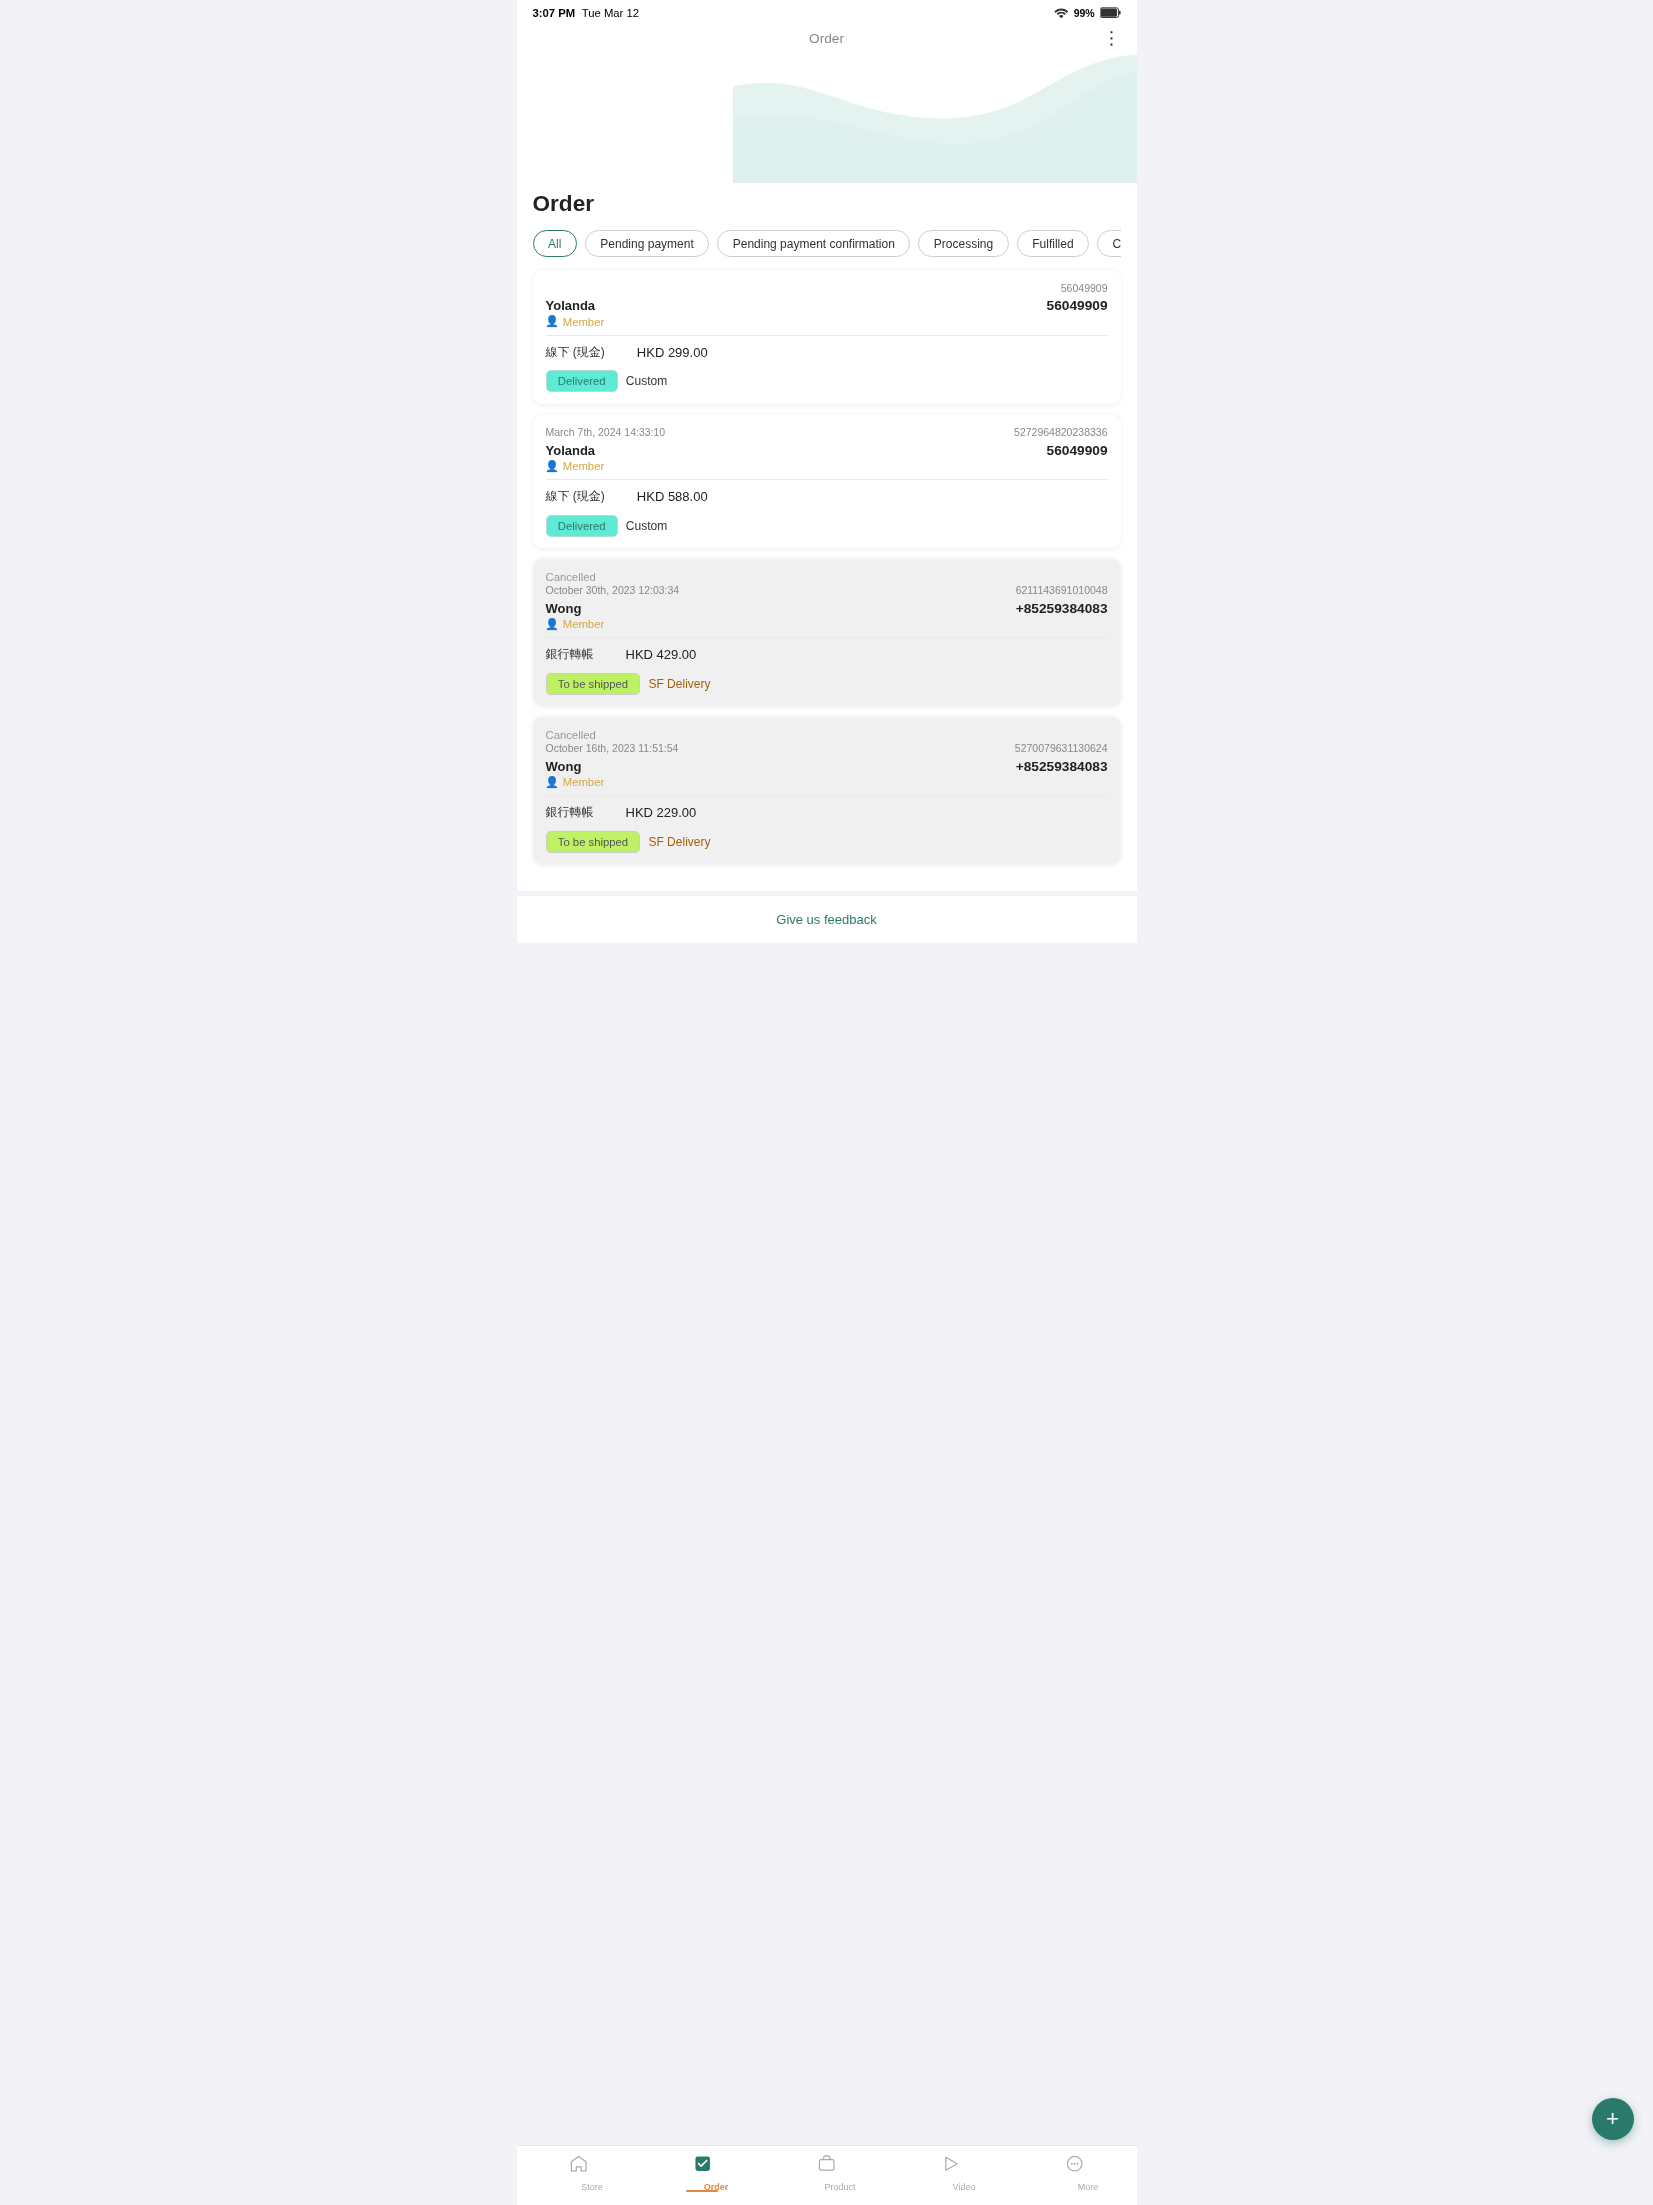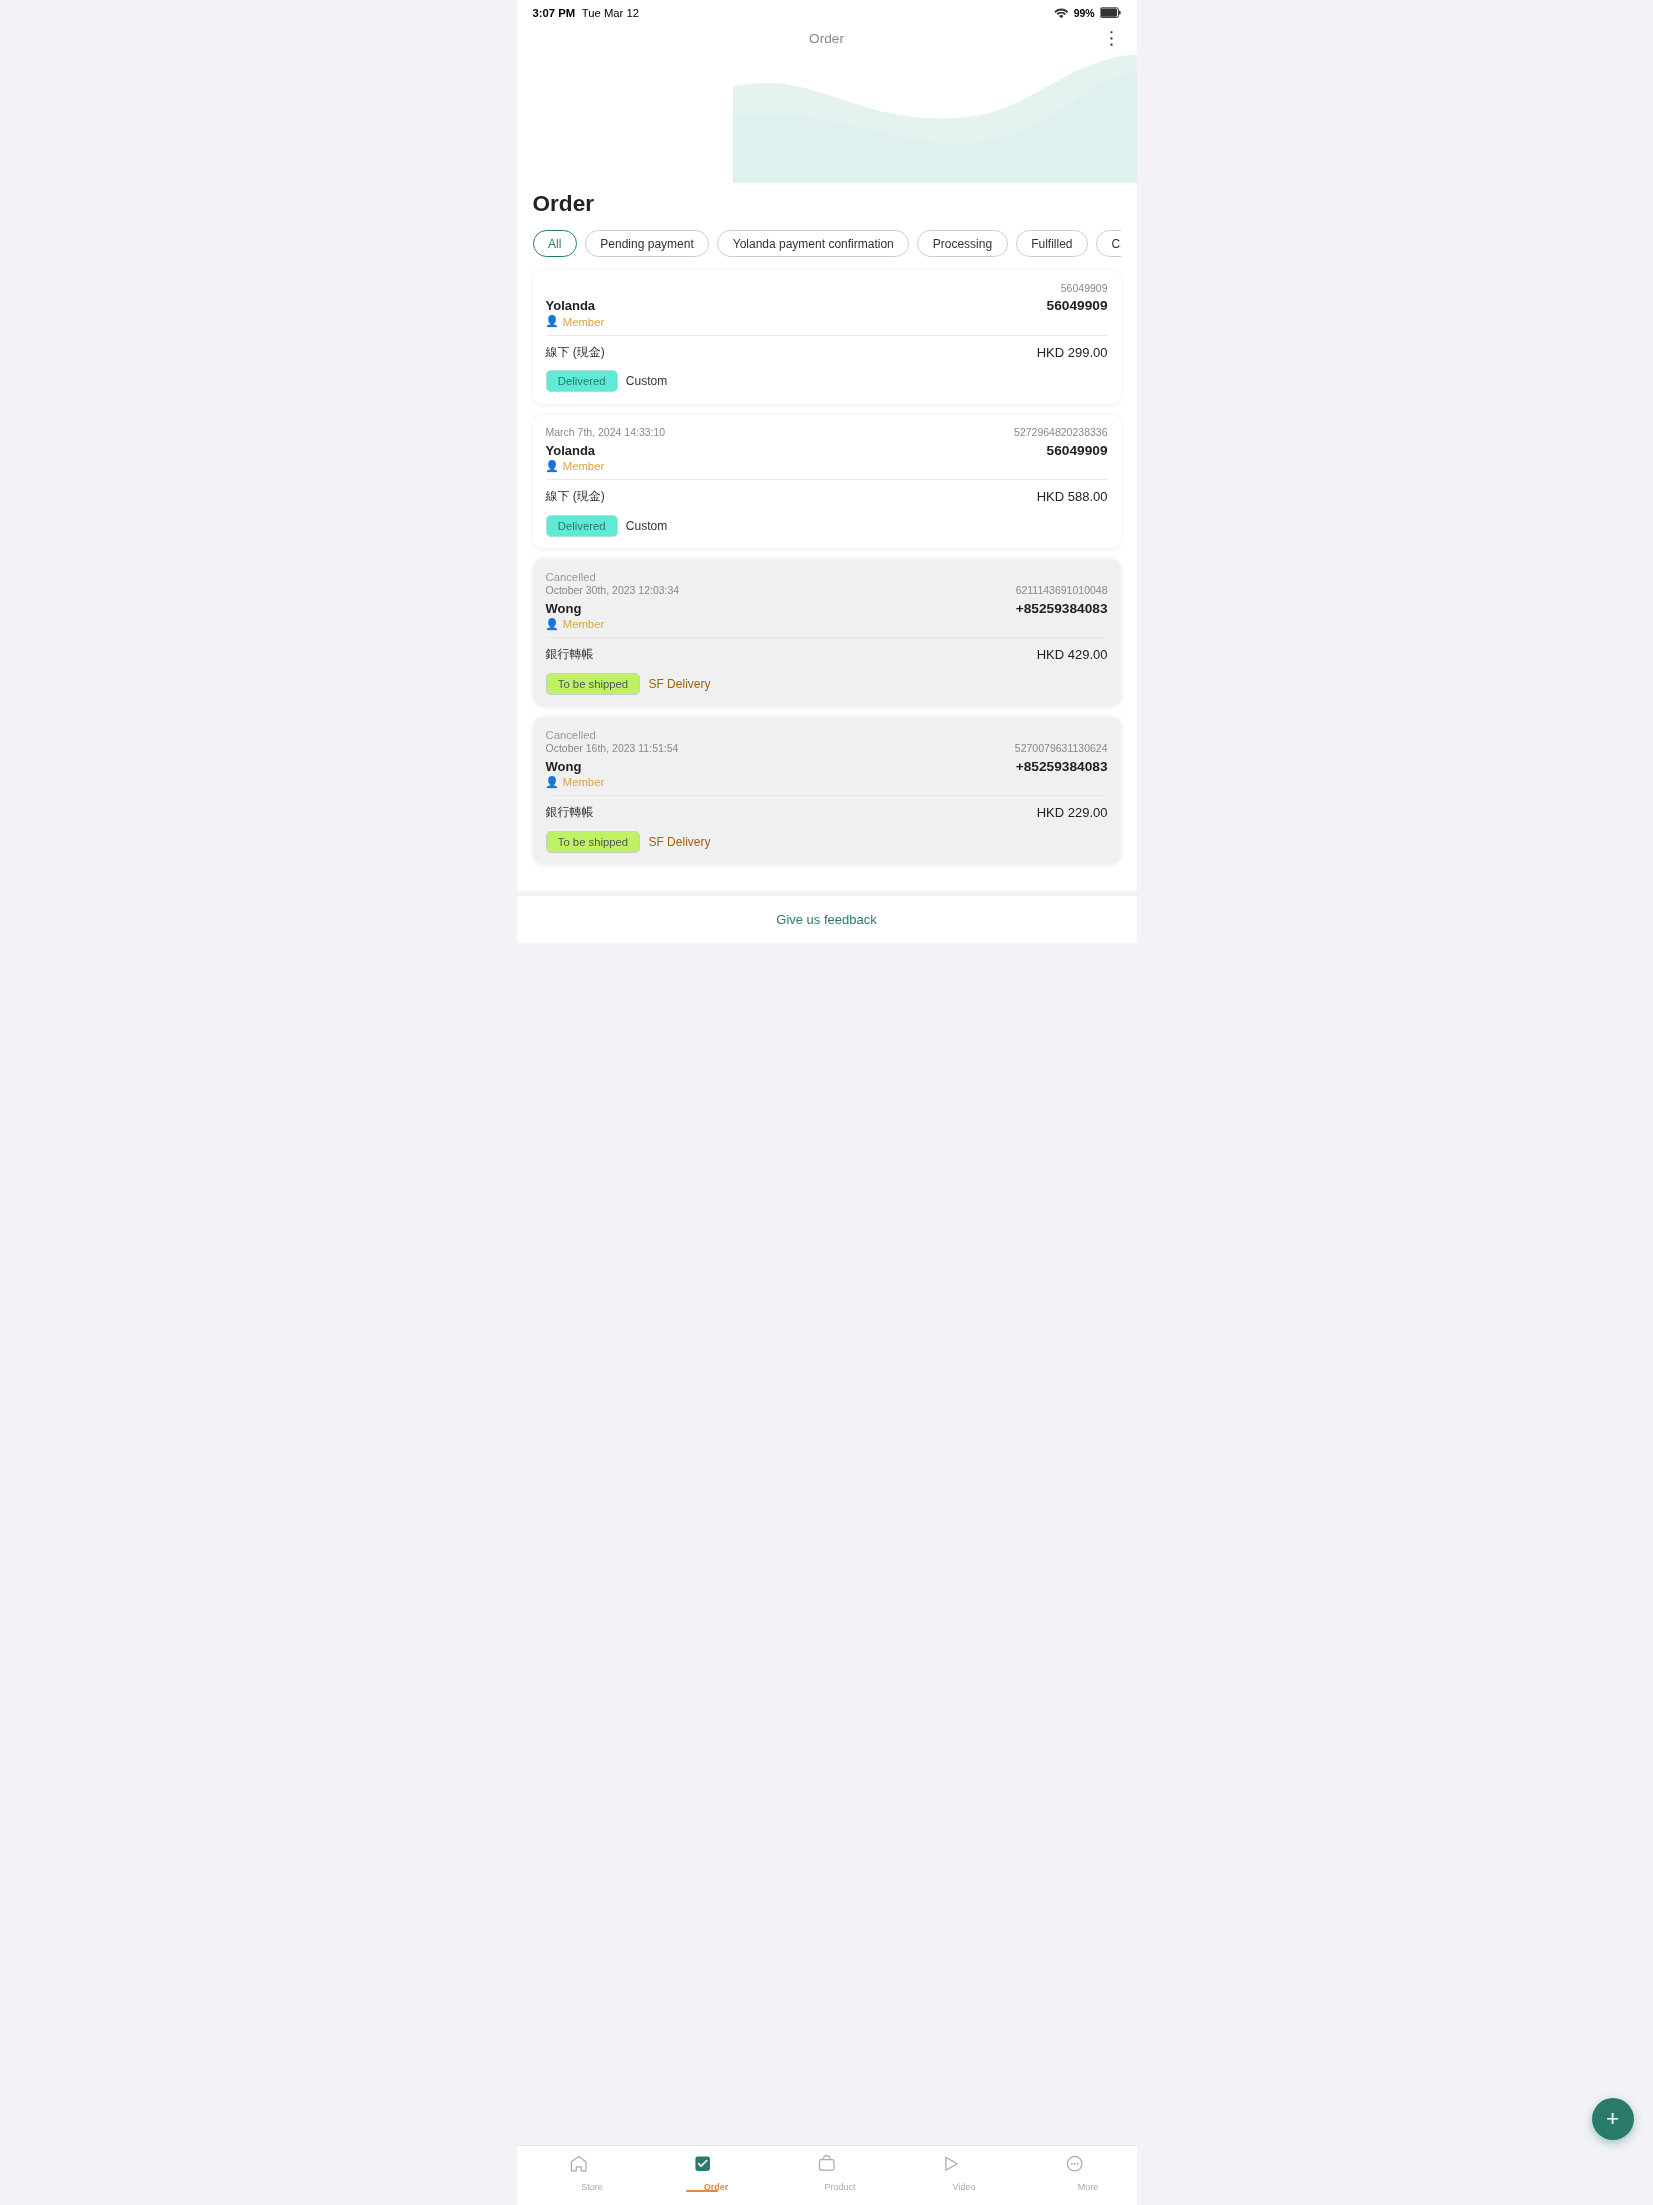--- a/index.html
+++ b/index.html
@@ -165,23 +165,24 @@
     .member-icon { color: #d4a843; font-size: 11.3px; }
     .member-label { font-size: 11.3px; color: #d4a843; font-weight: 500; }
 
     .order-divider {
       border: none;
       border-top: 0.8px solid #e8e8e8;
       margin: 0 0 8px 0;
     }
     .order-payment-row {
       display: flex;
-      justify-content: space-between;
+      justify-content: flex-start;
       align-items: center;
       margin-bottom: 9.7px;
+      gap: 32px;
     }
     .order-payment { font-size: 12px; color: #333; }
     .order-amount { font-size: 13px; color: #222; font-weight: 500; }
 
     .order-tags {
       display: flex;
       gap: 8px;
       align-items: center;
     }
     .tag {
@@ -318,21 +319,21 @@
     <path d="M520,20 C440,20 400,100 300,110 C200,120 120,60 0,80 L0,160 L520,160 Z" fill="#d8eeea" opacity="0.4"></path>
   </svg>
 </div>
 
 <div class="page-content">
   <h1 class="page-title">Order</h1>
 
   <div class="filter-tabs">
     <button class="filter-tab active">All</button>
     <button class="filter-tab">Pending payment</button>
-    <button class="filter-tab">Yolanda payment confirmation</button>
+    <button class="filter-tab">Pending payment confirmation</button>
     <button class="filter-tab">Processing</button>
     <button class="filter-tab">Fulfilled</button>
     <button class="filter-tab">Cancelled</button>
   </div>
 
 
   <div class="orders-list">
 
     <div class="order-card">
       <div class="order-card-inner">

